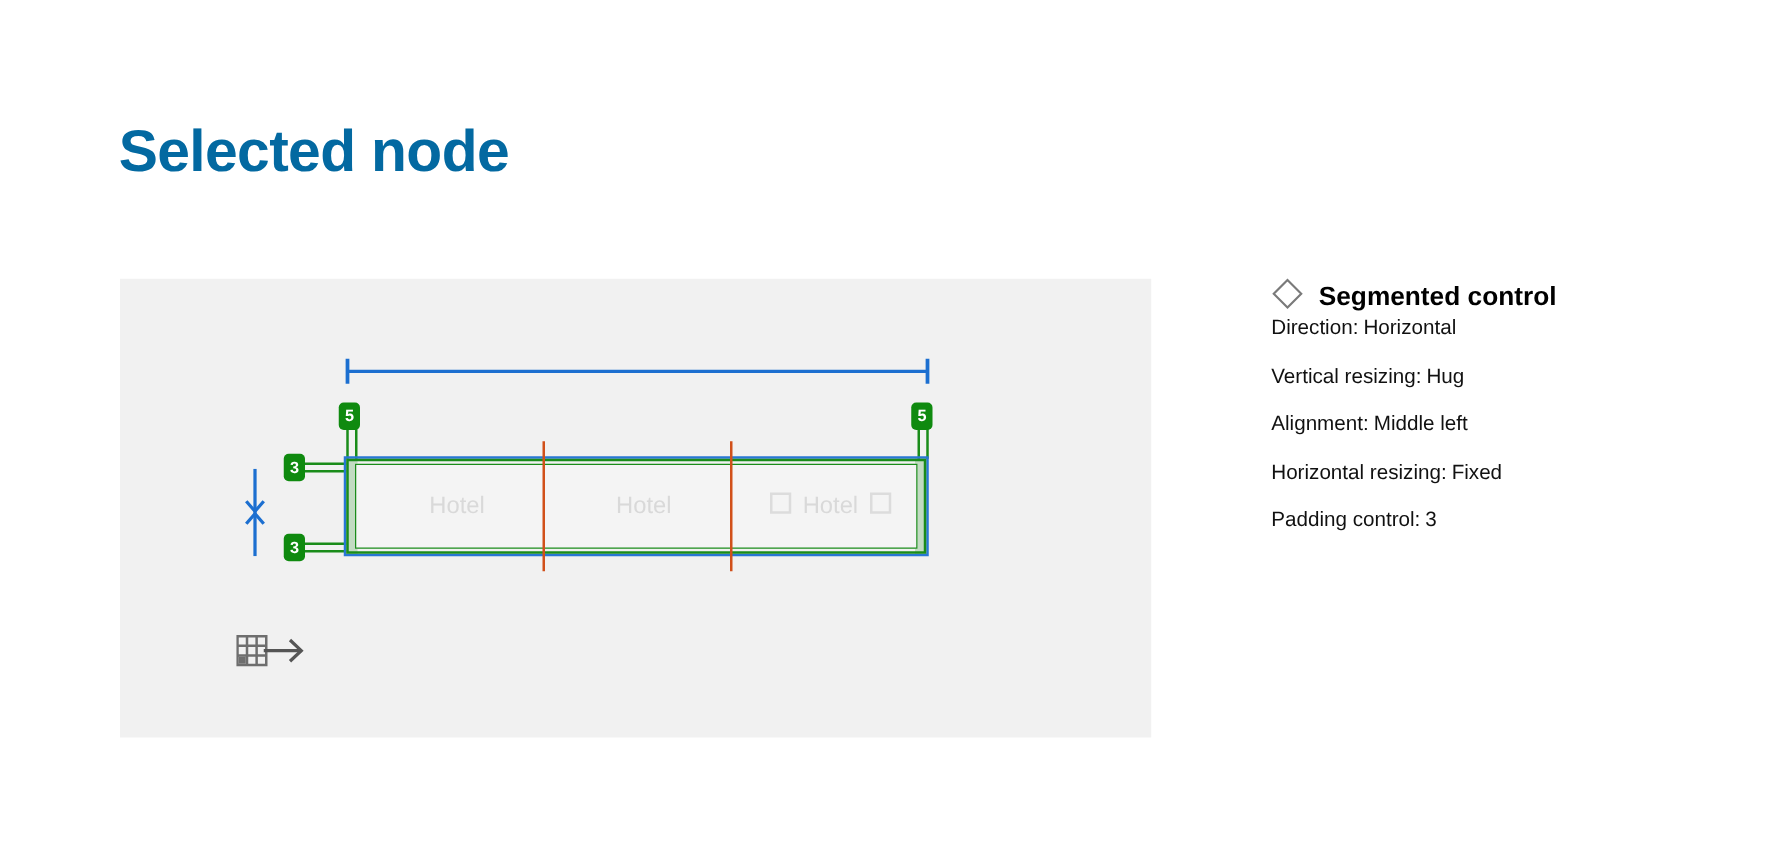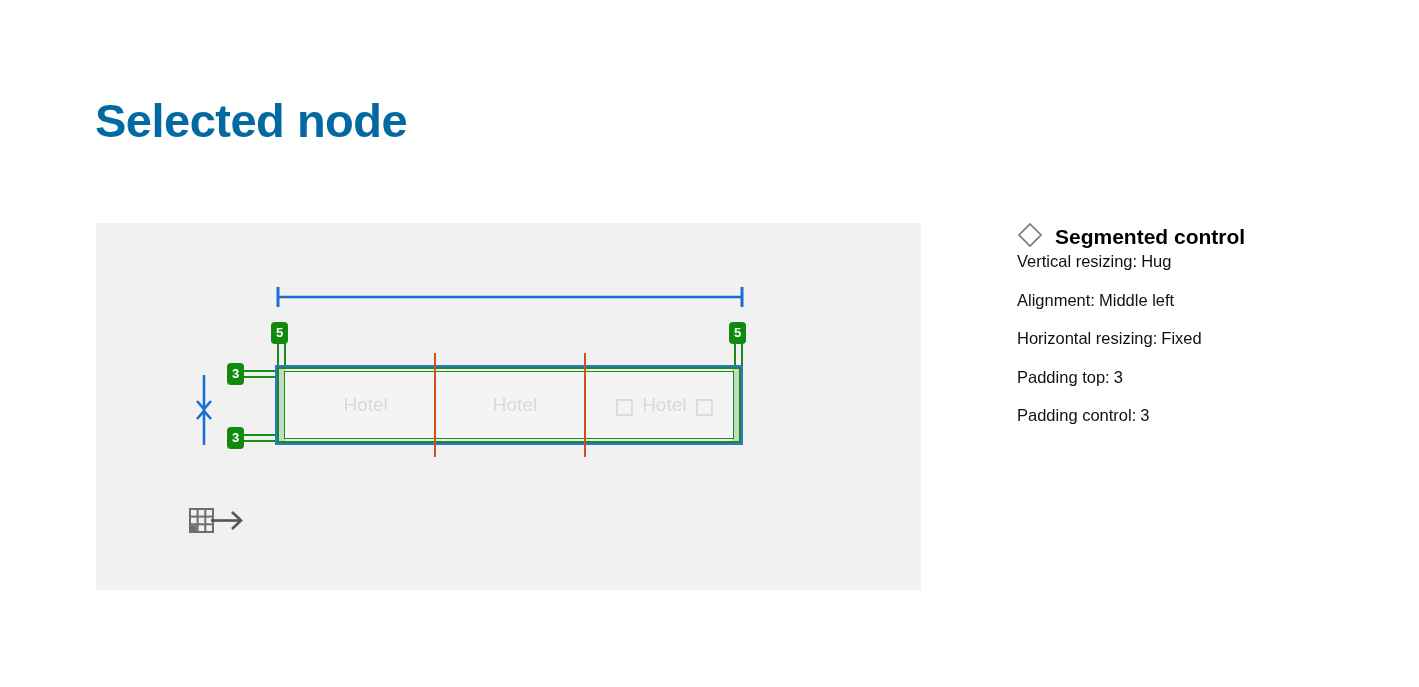--- a/index.html
+++ b/index.html
@@ -132,21 +132,21 @@
   .segment-divider {
     position: absolute;
     width: 2px;
     background: #d1501a;
   }
 
   
   .segment {
     flex: 1 1 0;
     display: flex;
-    align-items: flex-end;
+    align-items: flex-start;
     justify-content: center;
     gap: 9px;
     font-size: 19px;
     color: #d9d9d9;
     white-space: nowrap;
     margin-left: 12px;
   }
   .seg-check {
     width: 17px;
     height: 17px;
@@ -282,35 +282,35 @@
 
   <div id="panel-header">
     <span>
       <svg width="26" height="26" viewBox="0 0 26 26">
         <polygon points="13,2 24,13 13,24 2,13" fill="none" stroke="#7a7a7a" stroke-width="1.7"></polygon>
       </svg>
     </span>
     <span id="panel-title">Segmented control</span>
   </div>
 
+  <div class="prop-row">
+    <span>Direction:</span><span class="prop-value">Horizontal</span>
+  </div>
 
   <div class="prop-row">
     <span>Vertical resizing:</span><span class="prop-value">Hug</span>
   </div>
 
   <div class="prop-row">
     <span>Alignment:</span><span class="prop-value">Middle left</span>
   </div>
 
   <div class="prop-row">
     <span>Horizontal resizing:</span><span class="prop-value">Fixed</span>
   </div>
 
-  <div class="prop-row">
-    <span>Padding top:</span><span class="prop-value">3</span>
-  </div>
 
   <div class="prop-row">
     <span>Padding control:</span><span class="prop-value">3</span>
   </div>
 
 
 </div>
 
 </body></html>

